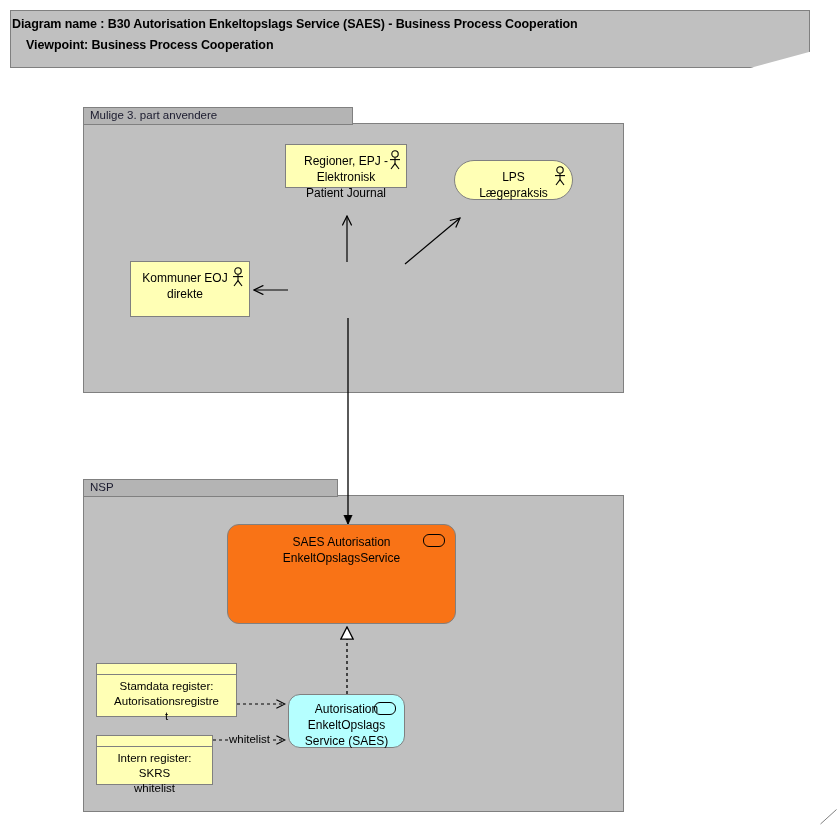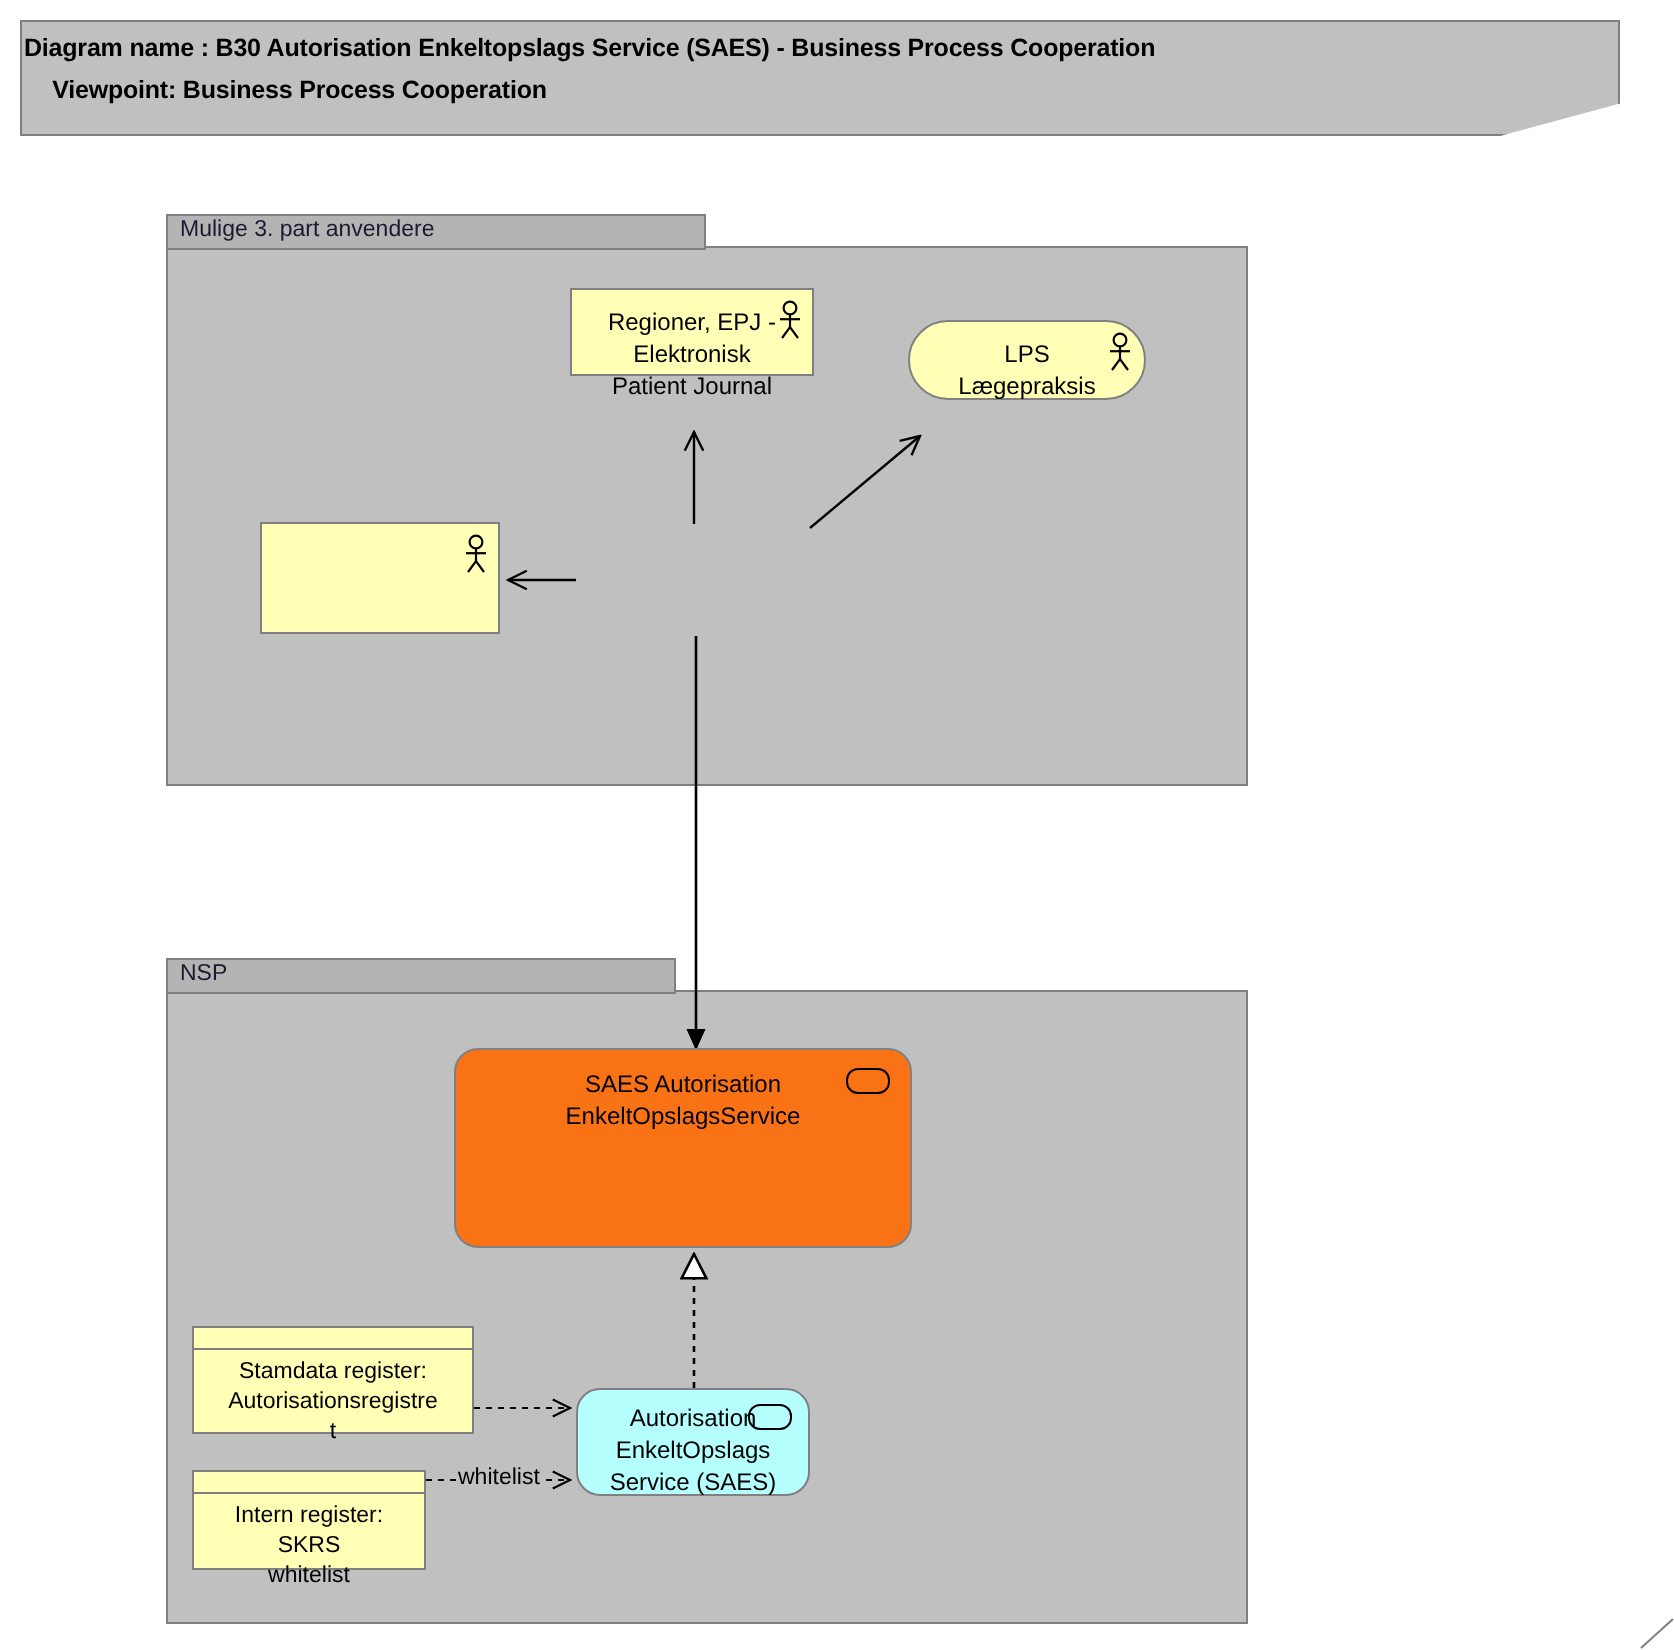--- a/index.html
+++ b/index.html
@@ -251,20 +251,22 @@
     <svg class="actor-icon" style="right:5px; top:5px; width:14px; height:20px;" viewBox="0 0 14 20">
       <circle cx="7" cy="4" r="3.2" fill="none" stroke="#000000" stroke-width="1.1"></circle>
       <line x1="7" y1="7.4" x2="7" y2="14" stroke="#000000" stroke-width="1.1"></line>
       <line x1="2" y1="9.6" x2="12" y2="9.6" stroke="#000000" stroke-width="1.1"></line>
       <line x1="7" y1="13.6" x2="3" y2="19" stroke="#000000" stroke-width="1.1"></line>
       <line x1="7" y1="13.6" x2="11" y2="19" stroke="#000000" stroke-width="1.1"></line>
     </svg>
   </div>
 
   <div class="node actor" style="left:130px; top:261px; width:120px; height:56px;">
+    <div class="node-label" style="padding:0 14px 0 4px;">Kommuner EOJ
+direkte</div>
     <svg class="actor-icon" style="right:4px; top:5px; width:14px; height:20px;" viewBox="0 0 14 20">
       <circle cx="7" cy="4" r="3.2" fill="none" stroke="#000000" stroke-width="1.1"></circle>
       <line x1="7" y1="7.4" x2="7" y2="14" stroke="#000000" stroke-width="1.1"></line>
       <line x1="2" y1="9.6" x2="12" y2="9.6" stroke="#000000" stroke-width="1.1"></line>
       <line x1="7" y1="13.6" x2="3" y2="19" stroke="#000000" stroke-width="1.1"></line>
       <line x1="7" y1="13.6" x2="11" y2="19" stroke="#000000" stroke-width="1.1"></line>
     </svg>
   </div>
 
 

